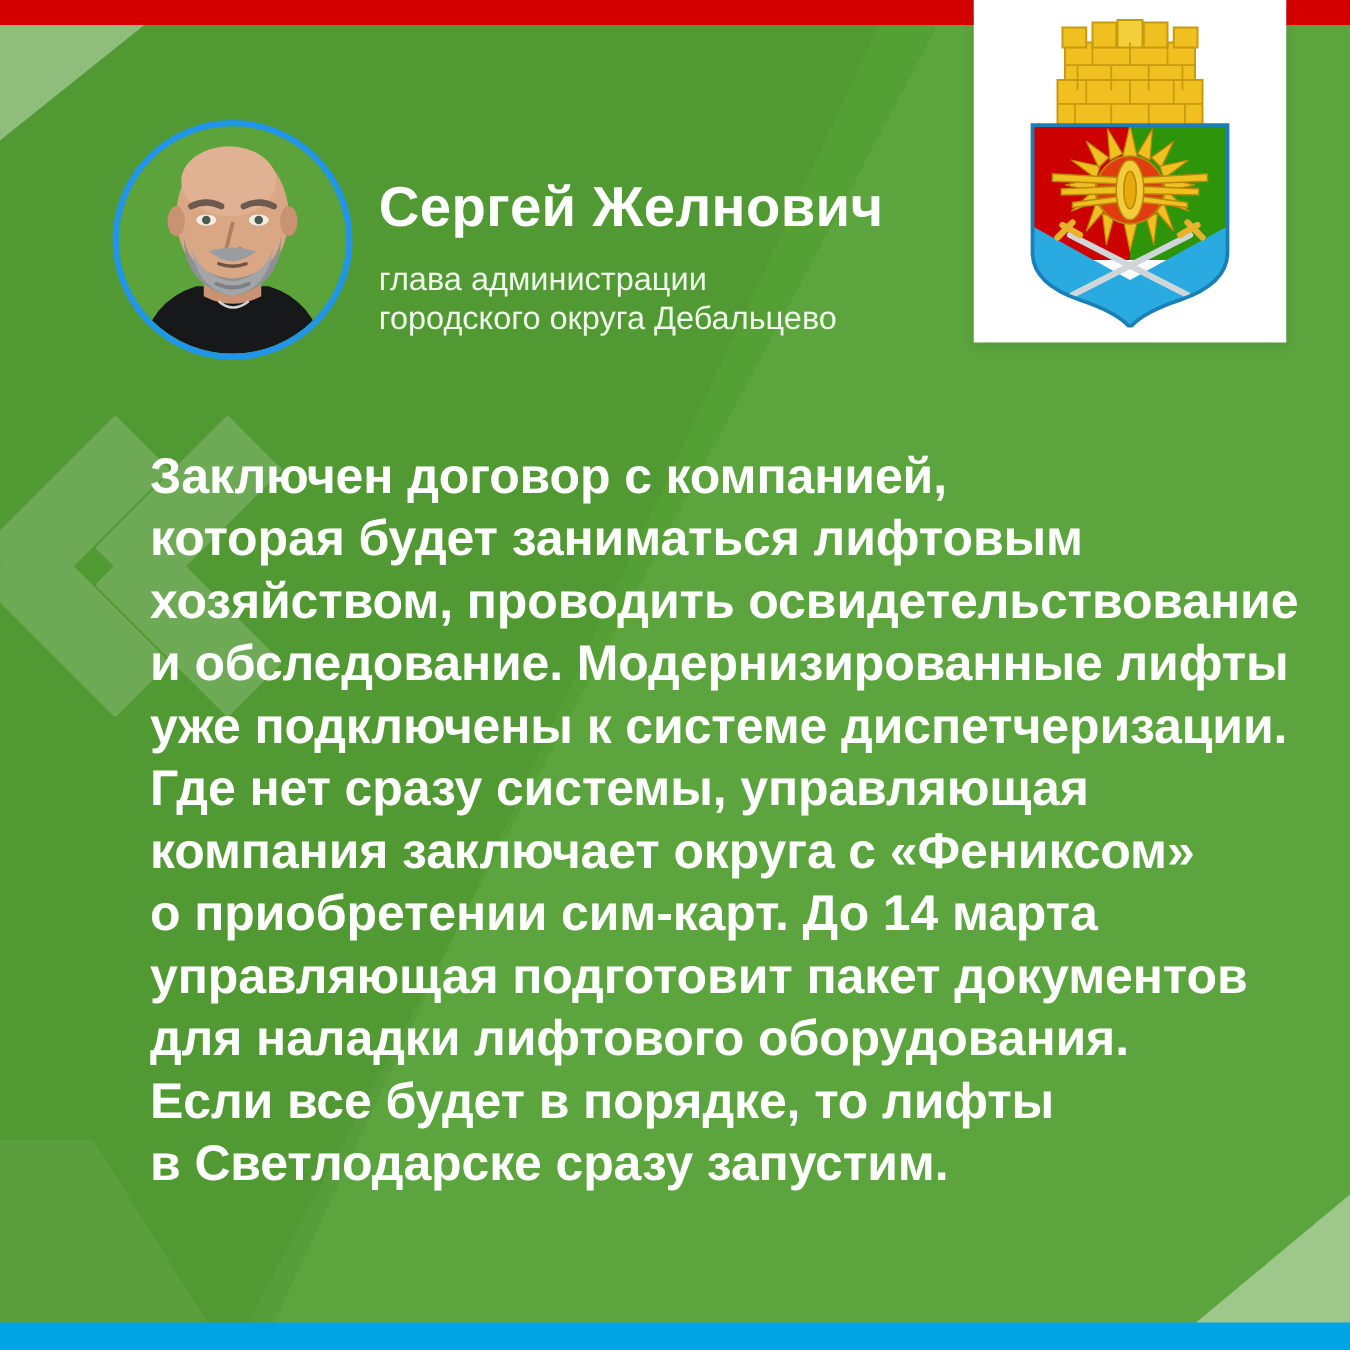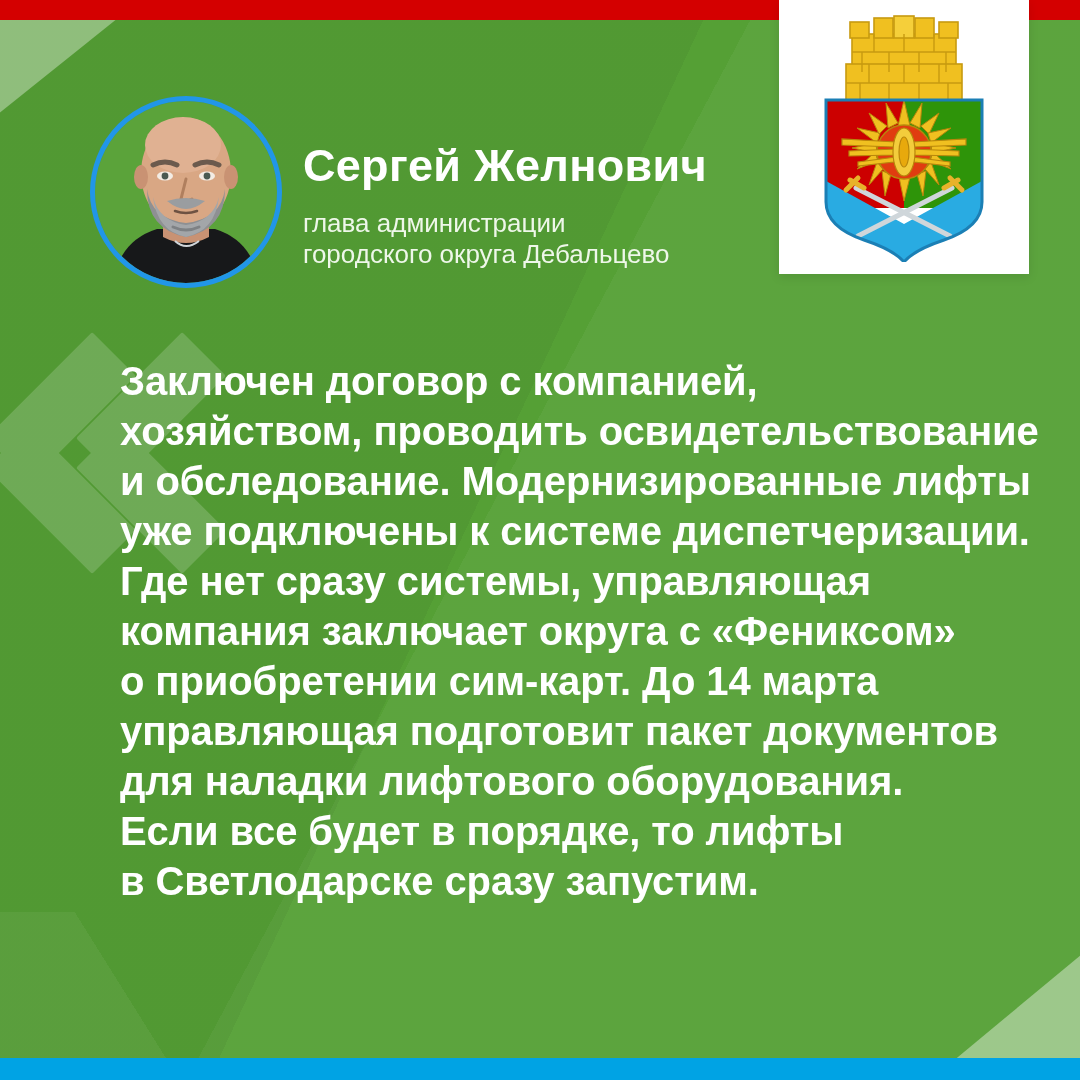--- a/index.html
+++ b/index.html
@@ -341,20 +341,21 @@
   </div>
 
   <div class="name-block">
     <div class="person-name">Сергей Желнович</div>
     <div class="person-role">глава администрации</div>
     <div class="person-role" style="margin-top:0">городского округа Дебальцево</div>
   </div>
 
   <div class="quote">
     <div class="quote-line">Заключен договор с компанией,</div>
+    <div class="quote-line">которая будет заниматься лифтовым</div>
     <div class="quote-line">хозяйством, проводить освидетельствование</div>
     <div class="quote-line">и обследование. Модернизированные лифты</div>
     <div class="quote-line">уже подключены к системе диспетчеризации.</div>
     <div class="quote-line">Где нет сразу системы, управляющая</div>
     <div class="quote-line">компания заключает округа с «Фениксом»</div>
     <div class="quote-line">о приобретении сим-карт. До 14 марта</div>
     <div class="quote-line">управляющая подготовит пакет документов</div>
     <div class="quote-line">для наладки лифтового оборудования.</div>
     <div class="quote-line">Если все будет в порядке, то лифты</div>
     <div class="quote-line">в Светлодарске сразу запустим.</div>

